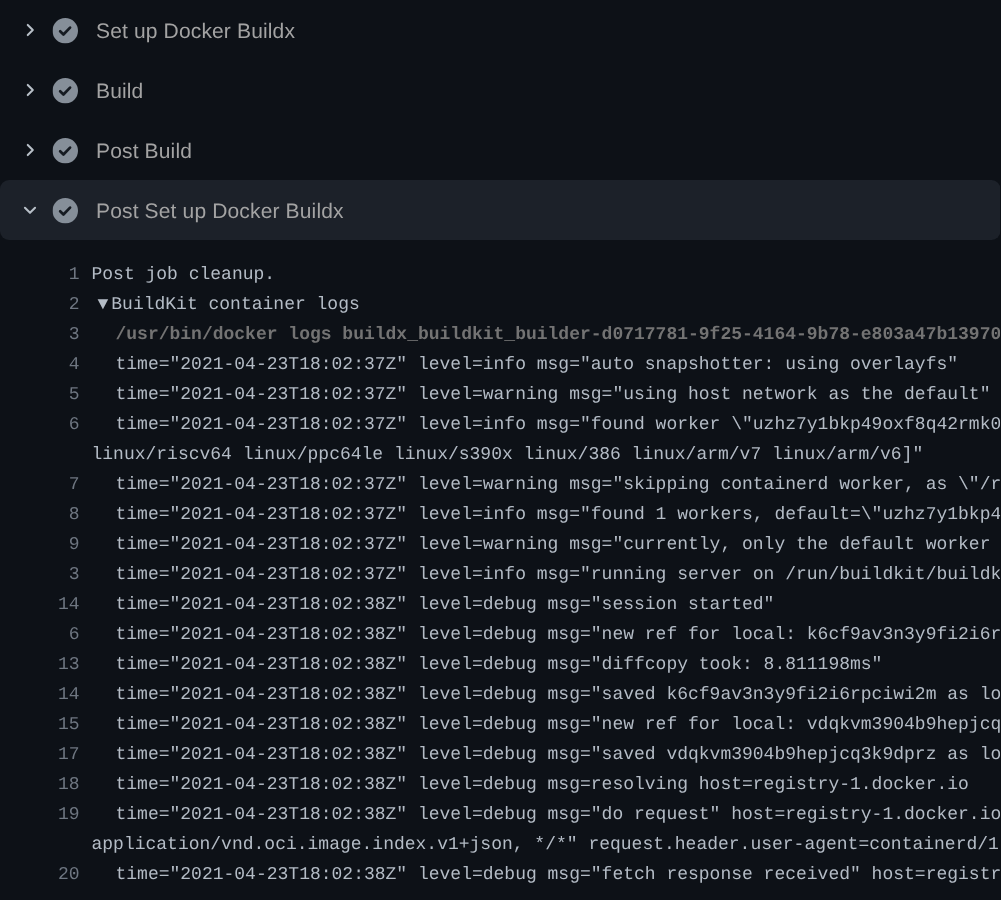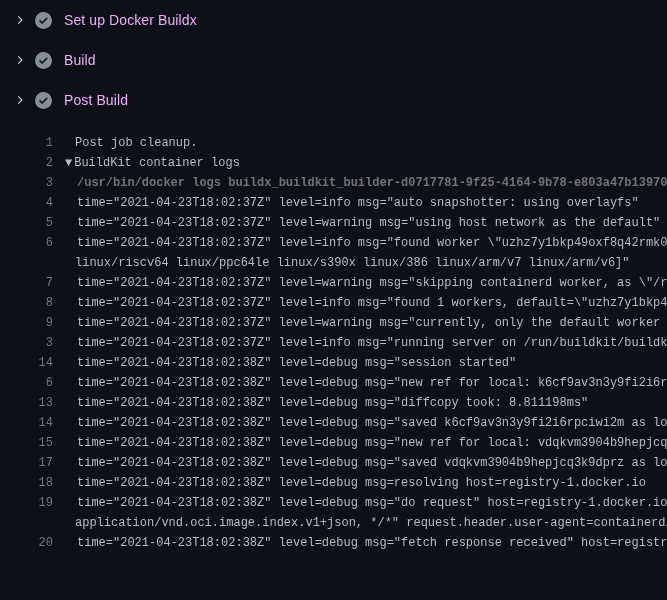--- a/index.html
+++ b/index.html
@@ -31,21 +31,21 @@
   }
   .status{
     width:17px;height:17px;
     margin-left:7px;
     flex:none;
     display:flex;align-items:center;justify-content:center;
   }
   .section-label{
     margin-left:12px;
     font-size:14px;
-    color:#f0abfc;
+    color:#a3a3a3;
     letter-spacing:.1px;
     white-space:nowrap;
   }
   
   .log{
     padding-top:13px;
     font-family:"Liberation Mono","DejaVu Sans Mono",monospace;
     font-size:12px;
   }
   .row{
@@ -57,21 +57,21 @@
   }
   .ln{
     width:53px;
     flex:none;
     text-align:right;
     color:#6e7681;
     cursor:pointer;
     user-select:none;
   }
   .tx{
-    margin-left:22px;
+    margin-left:8px;
     color:#b4bcc6;
     flex:none;
   }
   .row.indent .tx{margin-left:24px;}
   .row.cmd .tx{color:#737373;font-weight:bold;}
   .marker{
     margin-left:12px;
     color:#b4bcc6;
     cursor:pointer;
   }
@@ -117,20 +117,34 @@
           </svg>
         </span>
         <span class="status">
           <svg width="17" height="17" viewBox="0 0 17 17">
             <circle cx="8.5" cy="8.5" r="8.5" fill="#868f99"></circle>
             <path d="M5.1 8.8l2.2 2.2 4.4-4.6" stroke="#161b22" stroke-width="1.8" fill="none" stroke-linecap="round" stroke-linejoin="round"></path>
           </svg>
         </span>
         <span class="section-label">Post Build</span>
       </div>
+      <div class="section-row expanded">
+        <span class="chev">
+          <svg width="12" height="12" viewBox="0 0 16 16" fill="none">
+            <path d="M3.5 6L8 10.5 12.5 6" stroke="#b7bfc7" stroke-width="1.8" stroke-linecap="round" stroke-linejoin="round"></path>
+          </svg>
+        </span>
+        <span class="status">
+          <svg width="17" height="17" viewBox="0 0 17 17">
+            <circle cx="8.5" cy="8.5" r="8.5" fill="#868f99"></circle>
+            <path d="M5.1 8.8l2.2 2.2 4.4-4.6" stroke="#161b22" stroke-width="1.8" fill="none" stroke-linecap="round" stroke-linejoin="round"></path>
+          </svg>
+        </span>
+        <span class="section-label">Post Set up Docker Buildx</span>
+      </div>
     </div>
   <div class="log">
       <div class="row"><span class="ln">1</span><span class="tx">Post job cleanup.</span></div>
       <div class="row"><span class="ln">2</span><span class="marker">▼</span><span class="tx">BuildKit container logs</span></div>
       <div class="row indent cmd"><span class="ln">3</span><span class="tx">/usr/bin/docker logs buildx_buildkit_builder-d0717781-9f25-4164-9b78-e803a47b13970</span></div>
       <div class="row indent"><span class="ln">4</span><span class="tx">time="2021-04-23T18:02:37Z" level=info msg="auto snapshotter: using overlayfs"</span></div>
       <div class="row indent"><span class="ln">5</span><span class="tx">time="2021-04-23T18:02:37Z" level=warning msg="using host network as the default"</span></div>
       <div class="row indent"><span class="ln">6</span><span class="tx">time="2021-04-23T18:02:37Z" level=info msg="found worker \"uzhz7y1bkp49oxf8q42rmk0xj</span></div>
       <div class="row"><span class="ln"></span><span class="tx">linux/riscv64 linux/ppc64le linux/s390x linux/386 linux/arm/v7 linux/arm/v6]"</span></div>
       <div class="row indent"><span class="ln">7</span><span class="tx">time="2021-04-23T18:02:37Z" level=warning msg="skipping containerd worker, as \"/run</span></div>

